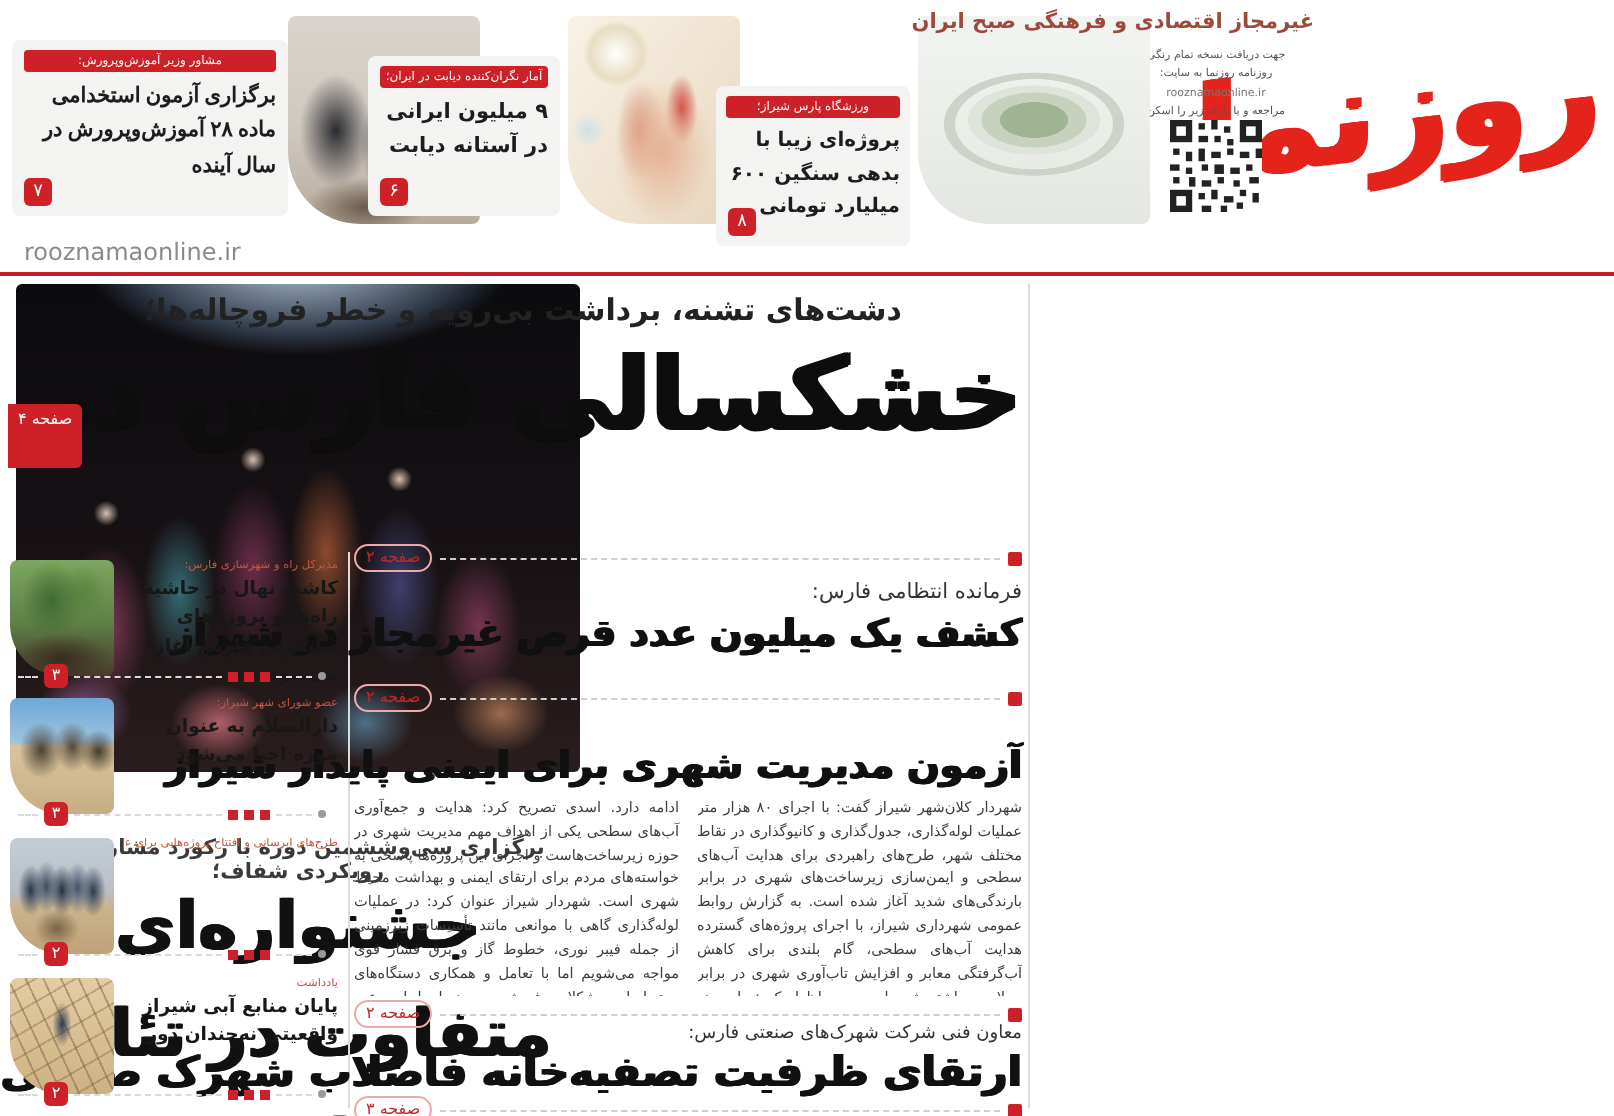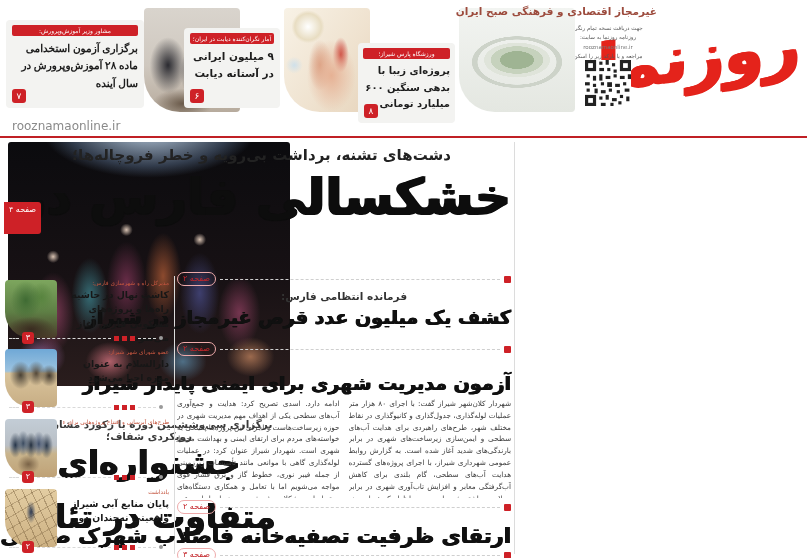--- a/index.html
+++ b/index.html
@@ -75,22 +75,22 @@
     font-size:50px; font-weight:bold; color:#0d0d0d; white-space:nowrap;
     text-shadow:1.2px 0 0 #0d0d0d, -1.2px 0 0 #0d0d0d, 0 1px 0 #0d0d0d; }
 
   
   .sep { position:absolute; right:296px; width:334px; height:14px; display:flex;
     direction:ltr; align-items:center; gap:4px;text-align:right; }
   .page-pill { color:#c4262b; border:1px solid #eaa; border-radius:8px; font-size:8px;
     line-height:12px; padding:0 5px; white-space:nowrap; direction:rtl; }
   .sep-line { flex:1; border-top:1.5px dashed #cfcfcf; }
   .sep-sq { width:7px; height:7px; background:#ce2127; border-radius:1px; }
-  .story-kicker { position:absolute; right:296px; width:334px; text-align:center;
-    font-size:10.5px; font-weight:bold; color:#333; }
+  .story-kicker { position:absolute; right:296px; width:334px; 
+    font-size:10.5px; font-weight:normal; color:#333; }
   .story-headline { position:absolute; right:296px; width:334px; text-align:center;
     font-weight:bold; color:#101010; white-space:nowrap;
     text-shadow:.6px 0 0 #101010, -.6px 0 0 #101010; }
   .bodytext { position:absolute; right:296px; width:334px; top:398px; height:100px;
     display:flex; gap:9px; direction:rtl; }
   .bodytext .col { flex:1; font-size:7.3px; line-height:1.62; color:#3c3c3c; text-align:justify; overflow:hidden; }
 
   
   .rail-item { position:absolute; right:638px; width:164px; height:62px; }
   .rail-img { position:absolute; right:112px; left:0; top:0; height:58px;
@@ -244,20 +244,21 @@
     <div class="col">شهردار کلان‌شهر شیراز گفت: با اجرای ۸۰ هزار متر عملیات لوله‌گذاری، جدول‌گذاری و کانیوگذاری در نقاط مختلف شهر، طرح‌های راهبردی برای هدایت آب‌های سطحی و ایمن‌سازی زیرساخت‌های شهری در برابر بارندگی‌های شدید آغاز شده است. به گزارش روابط عمومی شهرداری شیراز، با اجرای پروژه‌های گسترده هدایت آب‌های سطحی، گام بلندی برای کاهش آب‌گرفتگی معابر و افزایش تاب‌آوری شهری در برابر سیلاب برداشته شده است. وی اظهار کرد: طی چند ماه گذشته حدود ۳۰ هزار متر لوله‌گذاری و ۵۰ هزار متر جدول‌گذاری و کانیوگذاری در نقاط مختلف شهر انجام شده و این اقدامات همچنان ادامه دارد.</div>
     <div class="col">ادامه دارد. اسدی تصریح کرد: هدایت و جمع‌آوری آب‌های سطحی یکی از اهداف مهم مدیریت شهری در حوزه زیرساخت‌هاست و اجرای این پروژه‌ها پاسخی به خواسته‌های مردم برای ارتقای ایمنی و بهداشت محیط شهری است. شهردار شیراز عنوان کرد: در عملیات لوله‌گذاری گاهی با موانعی مانند تأسیسات زیرزمینی از جمله فیبر نوری، خطوط گاز و برق فشار قوی مواجه می‌شویم اما با تعامل و همکاری دستگاه‌های مرتبط، این مشکلات رفع شده و روند اجرا با سرعت مطلوب ادامه دارد. وی ادامه داد: پروژه‌های ایمن‌سازی و تقویت زیرساخت‌ها به‌ویژه در هسته‌های گردشگری در دستور کار قرار دارد.</div>
   </div>
 
   <div class="sep" style="top:500px;">
     <span class="page-pill">صفحه ۲</span>
     <span class="sep-line"></span>
     <span class="sep-sq"></span>
   </div>
 
+  <div class="story-kicker" style="top:512px; font-size:9px;">معاون فنی شرکت شهرک‌های صنعتی فارس:</div>
   <div class="story-headline" style="top:524px; font-size:21px;">ارتقای ظرفیت تصفیه‌خانه فاضلاب شهرک صنعتی شیراز</div>
 
   <div class="sep" style="top:548px;">
     <span class="page-pill">صفحه ۳</span>
     <span class="sep-line"></span>
     <span class="sep-sq"></span>
   </div>
 
   <div class="rail-item" style="top:280px;">
     <div class="rail-img" style="background:

